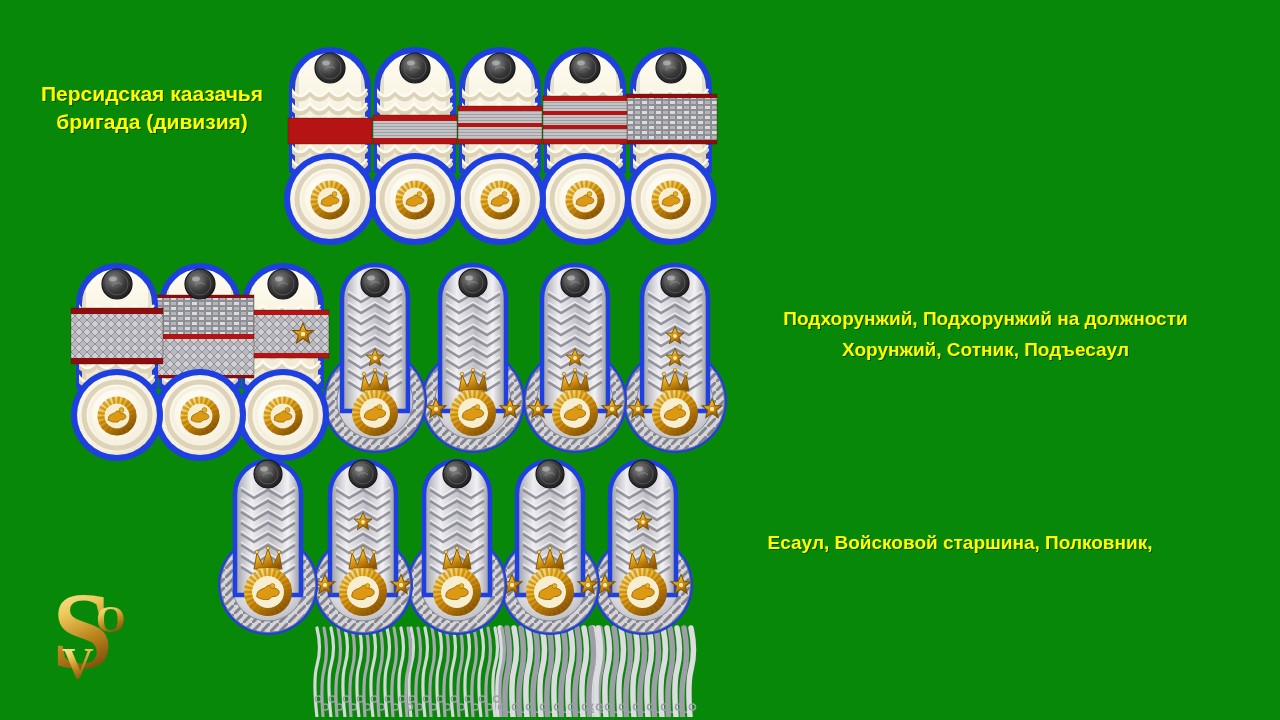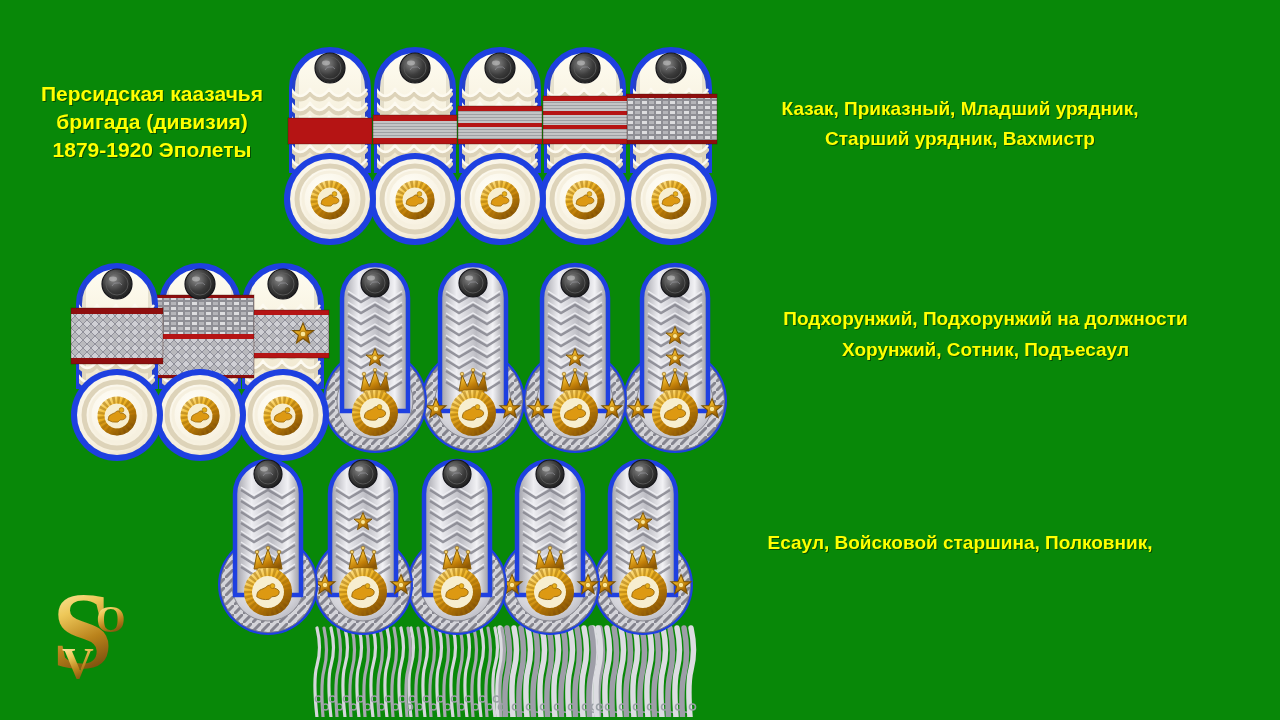--- a/index.html
+++ b/index.html
@@ -87,27 +87,22 @@
       <pattern id="patRope" width="9" height="9" patternUnits="userSpaceOnUse">
         <rect width="9" height="9" fill="#d4d4d9"></rect>
         <path d="M-2,11 L11,-2" stroke="#84848e" stroke-width="3"></path>
       </pattern>
     </defs>
   </svg>
 
   <div class="yellow-text title">
     <span class="line">Персидская каазачья</span>
     <span class="line">бригада (дивизия)</span>
-    <span class="line">1879-1920 Эполеты</span>
   </div>
 
-  <div class="yellow-text cap1">
-    <span class="line">Казак, Приказный, Младший урядник,</span>
-    <span class="line">Старший урядник, Вахмистр</span>
-  </div>
   <div class="yellow-text cap2">
     <span class="line">Подхорунжий, Подхорунжий на должности</span>
     <span class="line">Хорунжий, Сотник, Подъесаул</span>
   </div>
   <div class="yellow-text cap3">
     <span class="line">Есаул, Войсковой старшина, Полковник,</span>
   </div>
 
   <div id="epaulettes">
       <div class="ep-row" style="z-index: 10;">

